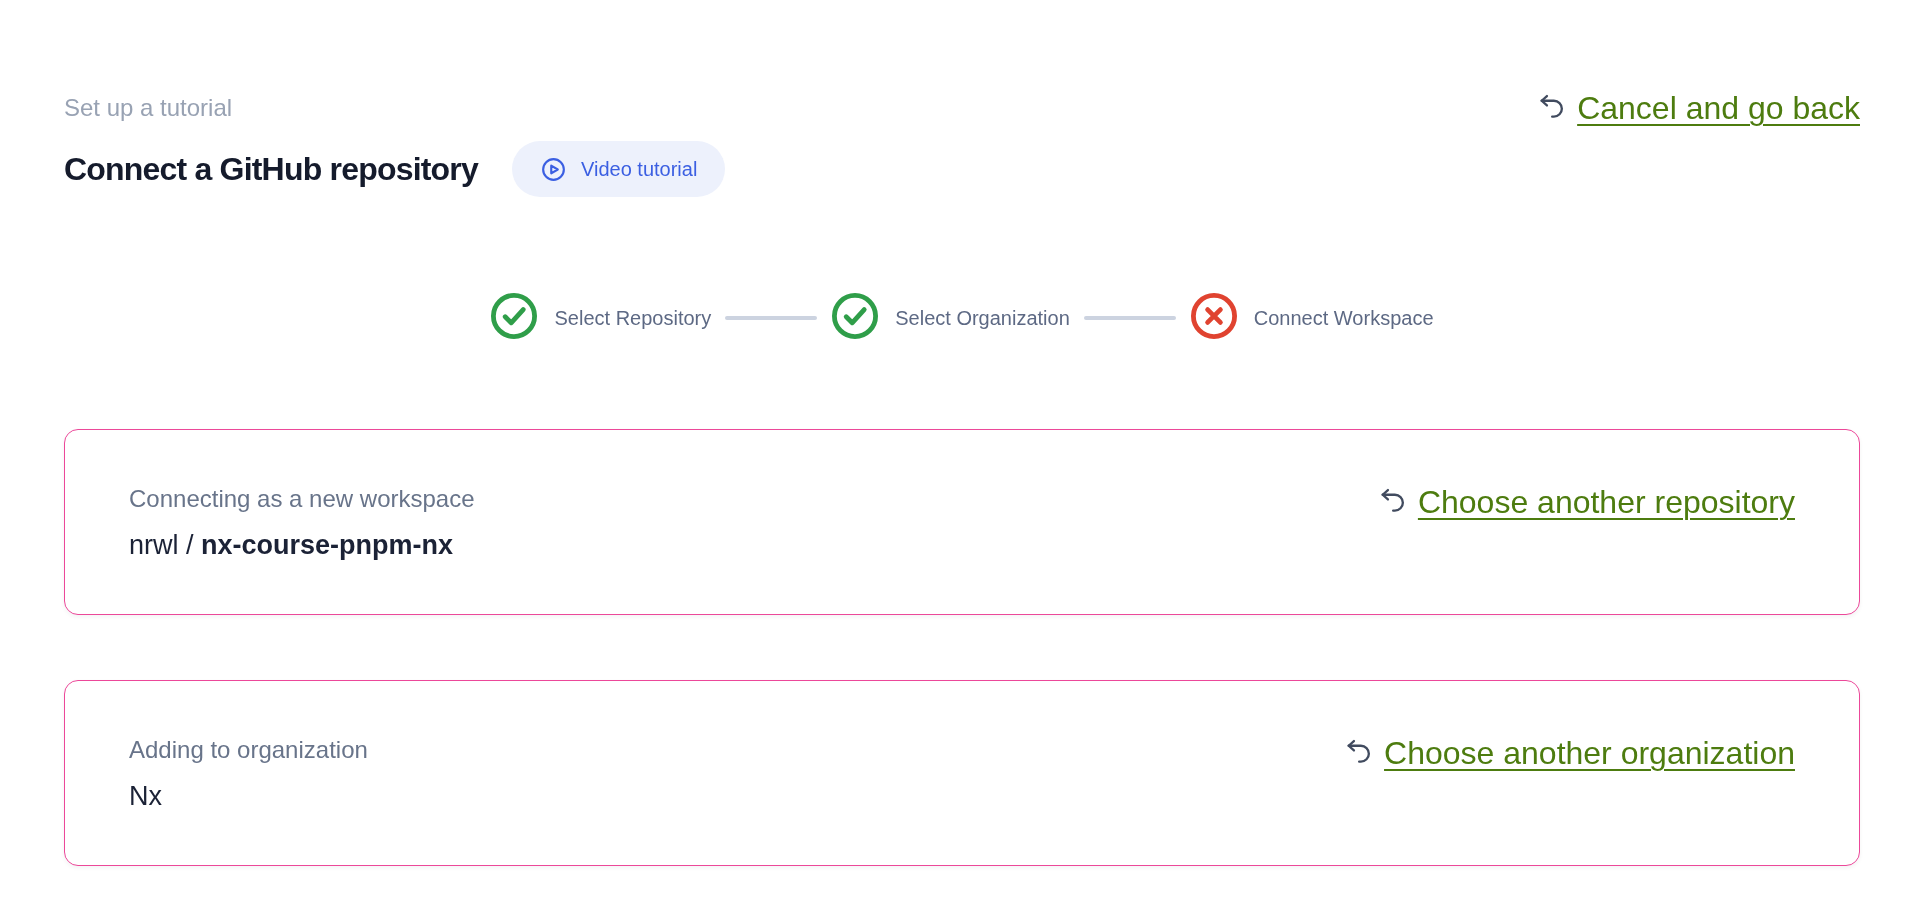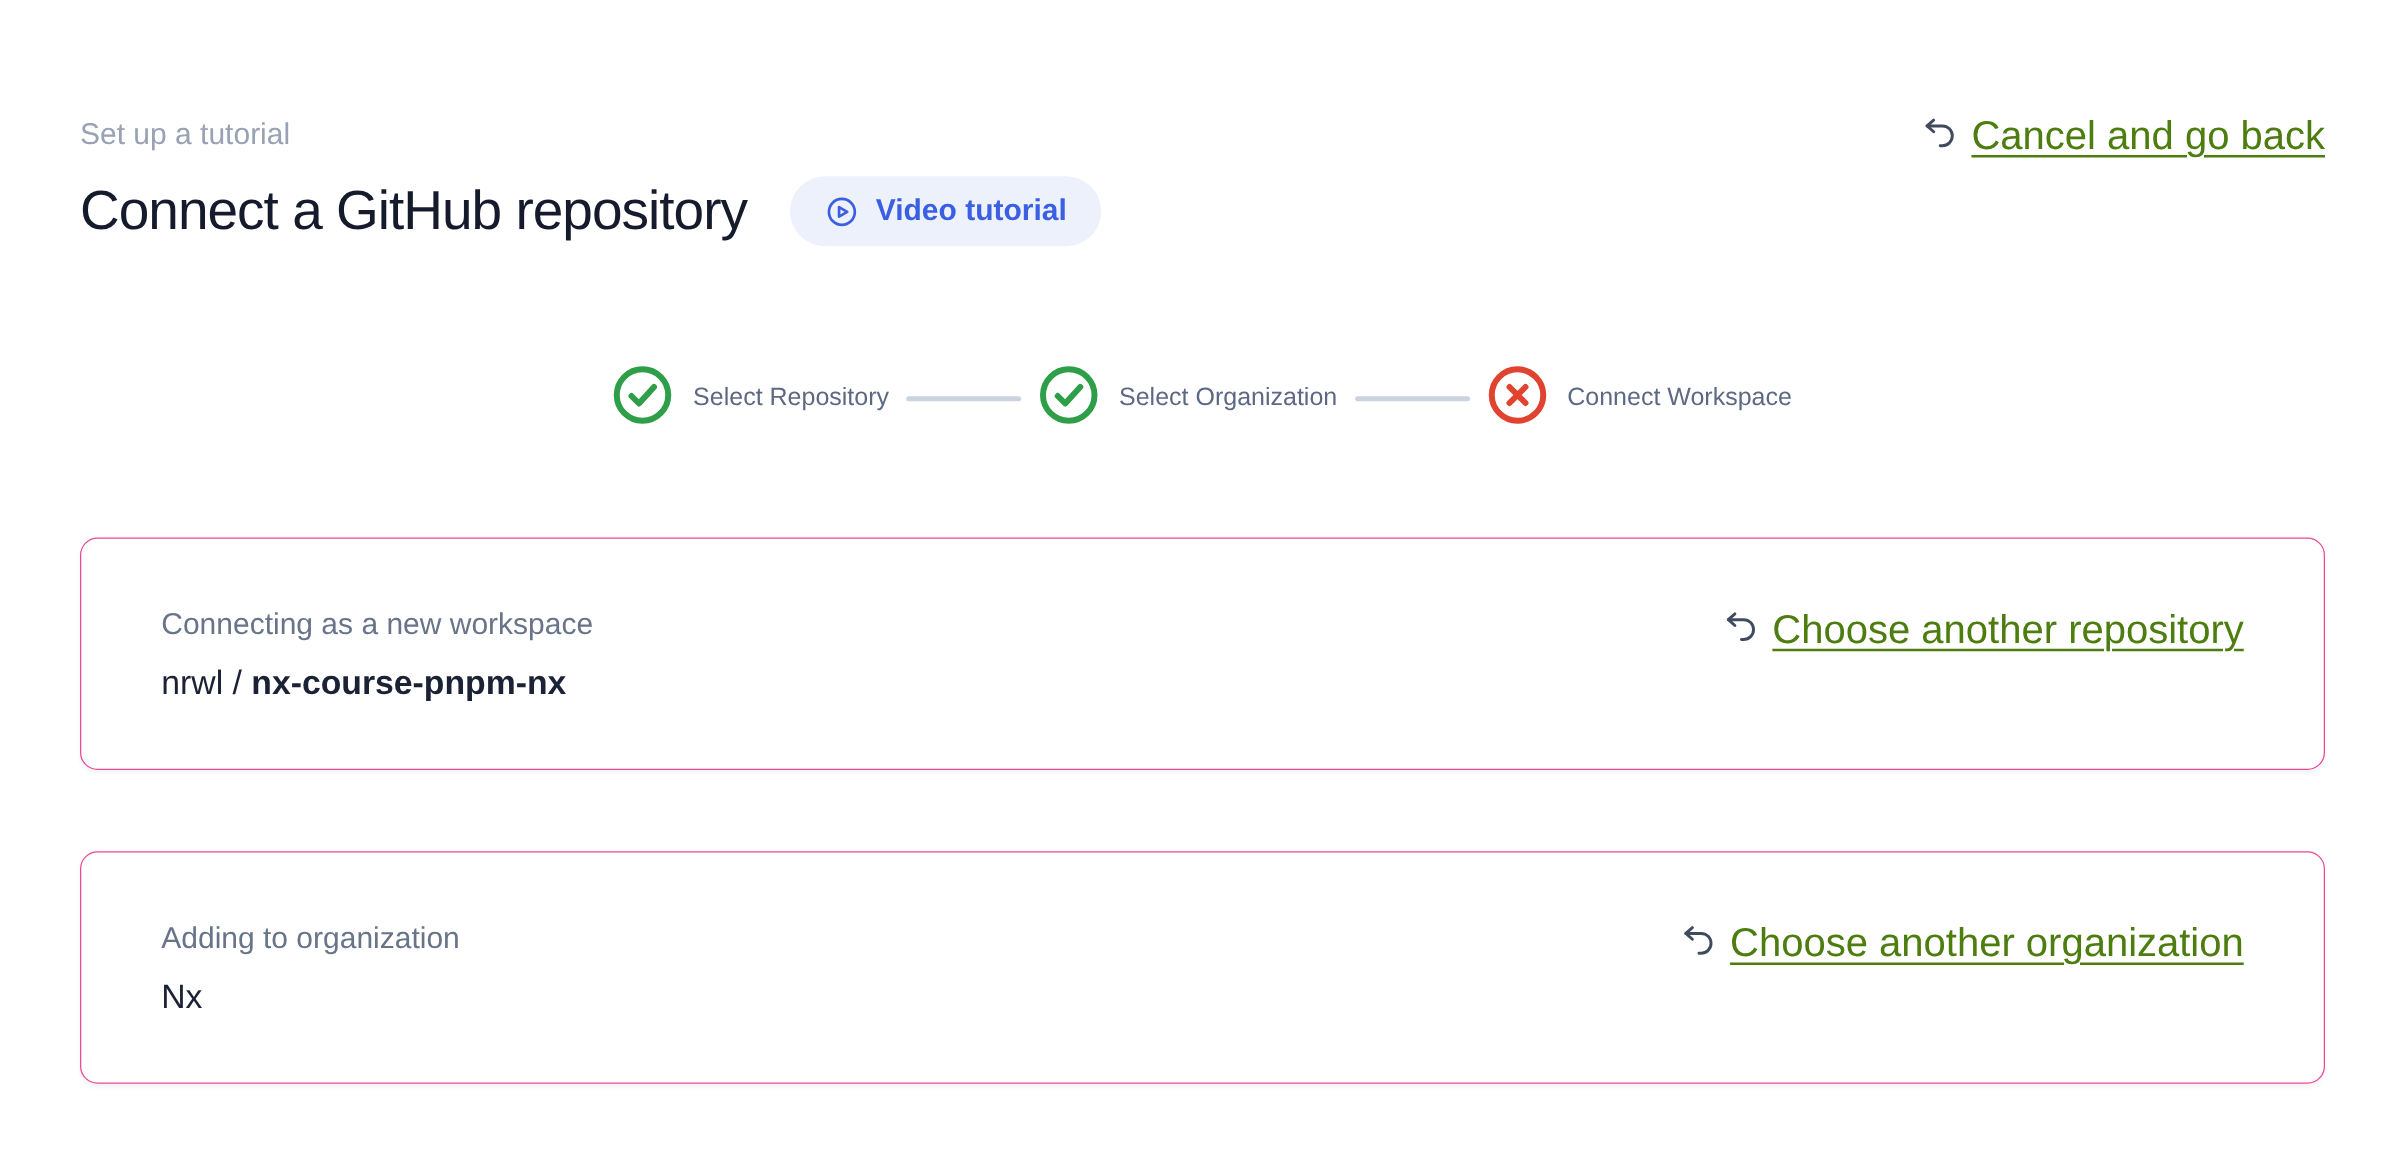--- a/index.html
+++ b/index.html
@@ -46,37 +46,37 @@
 
   
   .title-row {
     display: flex;
     align-items: center;
     gap: 34px;
     margin-top: 16px;
   }
   h1.page-title {
     margin: 0;
-    font-size: 44px;
+    font-size: 32px;
     line-height: 58px;
-    font-weight: 400;
+    font-weight: 700;
     letter-spacing: -0.8px;
     color: #151b2c;
   }
   .video-pill {
     display: inline-flex;
     align-items: center;
     gap: 14px;
     height: 56px;
     padding: 0 28px;
     border-radius: 28px;
     background: #edf1fc;
     color: #3b5fe2;
-    font-size: 24px;
-    font-weight: 700;
+    font-size: 20px;
+    font-weight: 400;
     border: none;
     cursor: pointer;
     font-family: inherit;
   }
 
   
   .stepper {
     margin-top: 94px;
     display: flex;
     justify-content: center;

